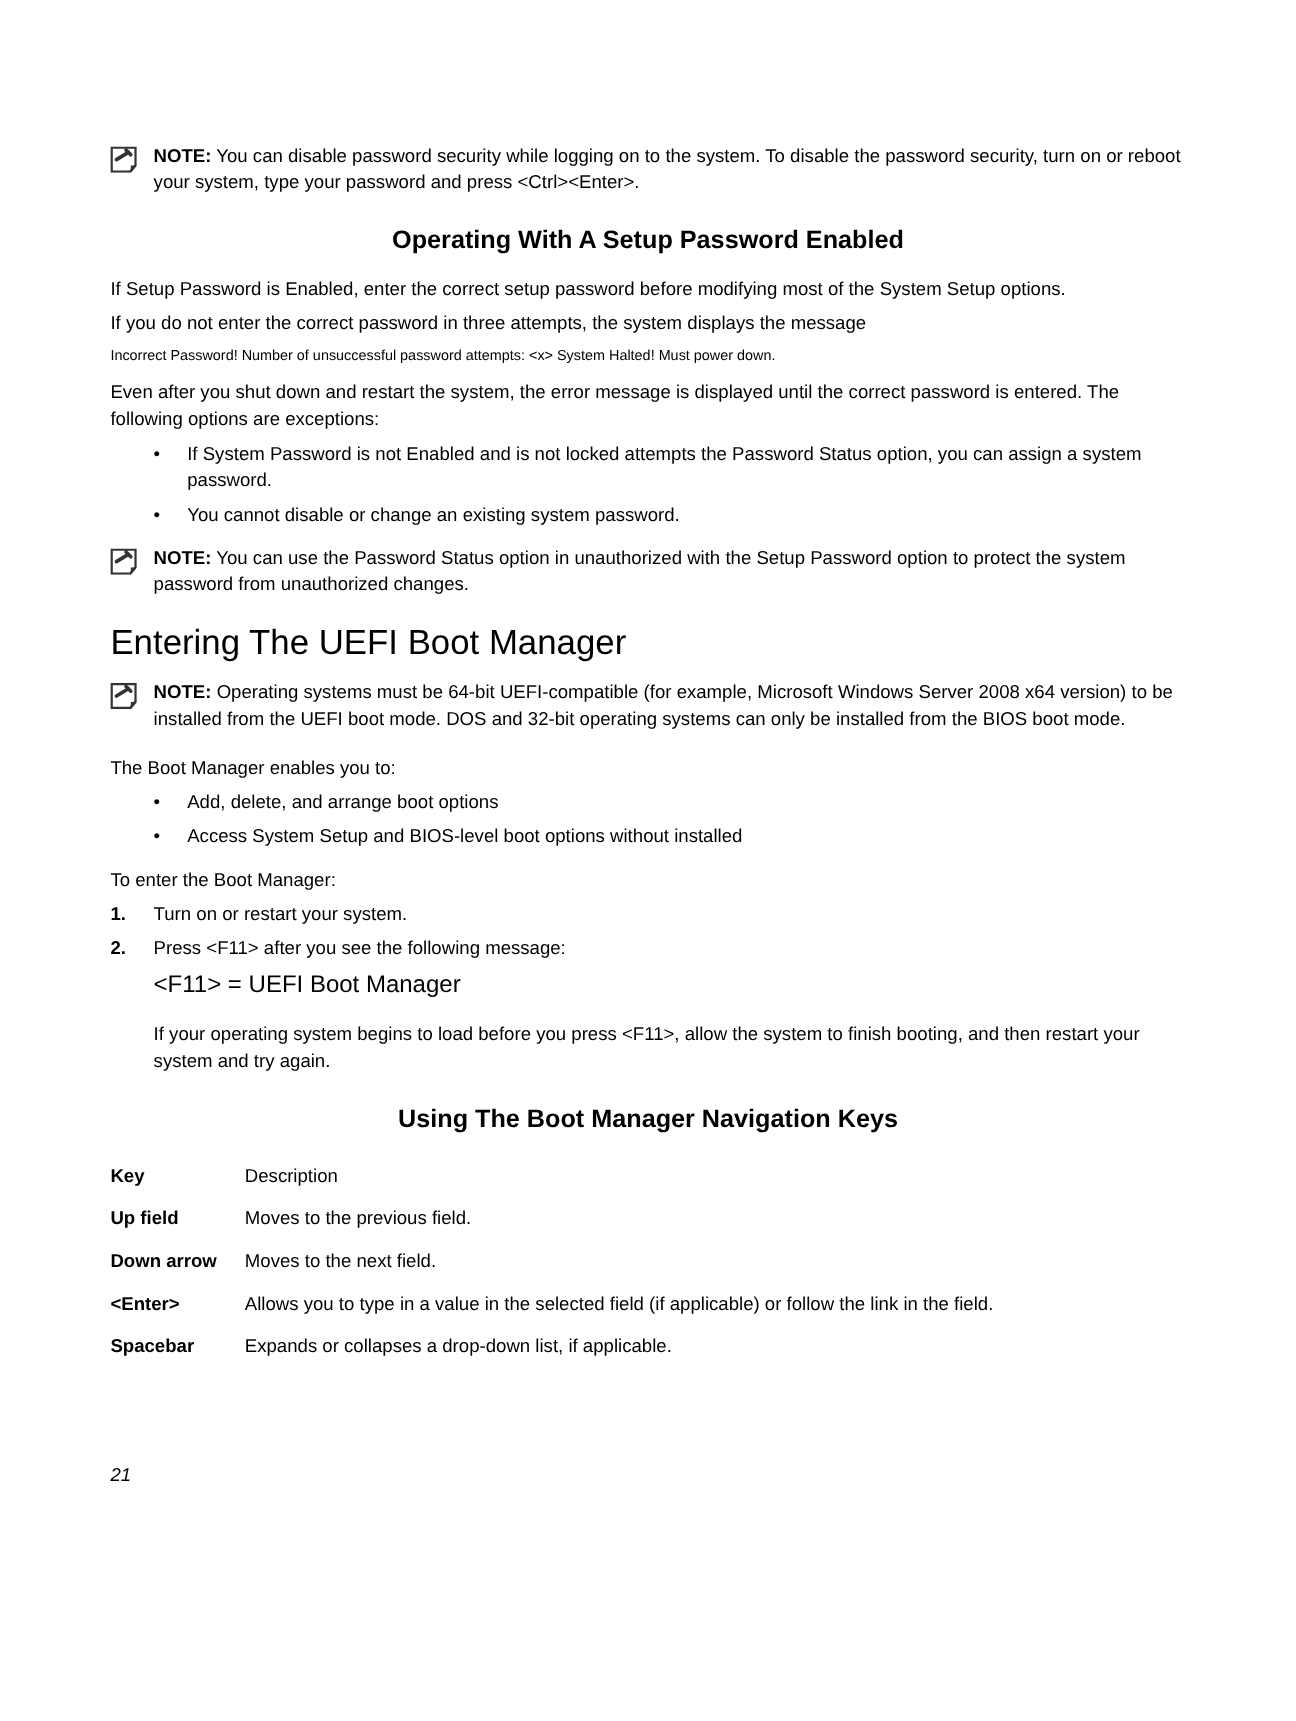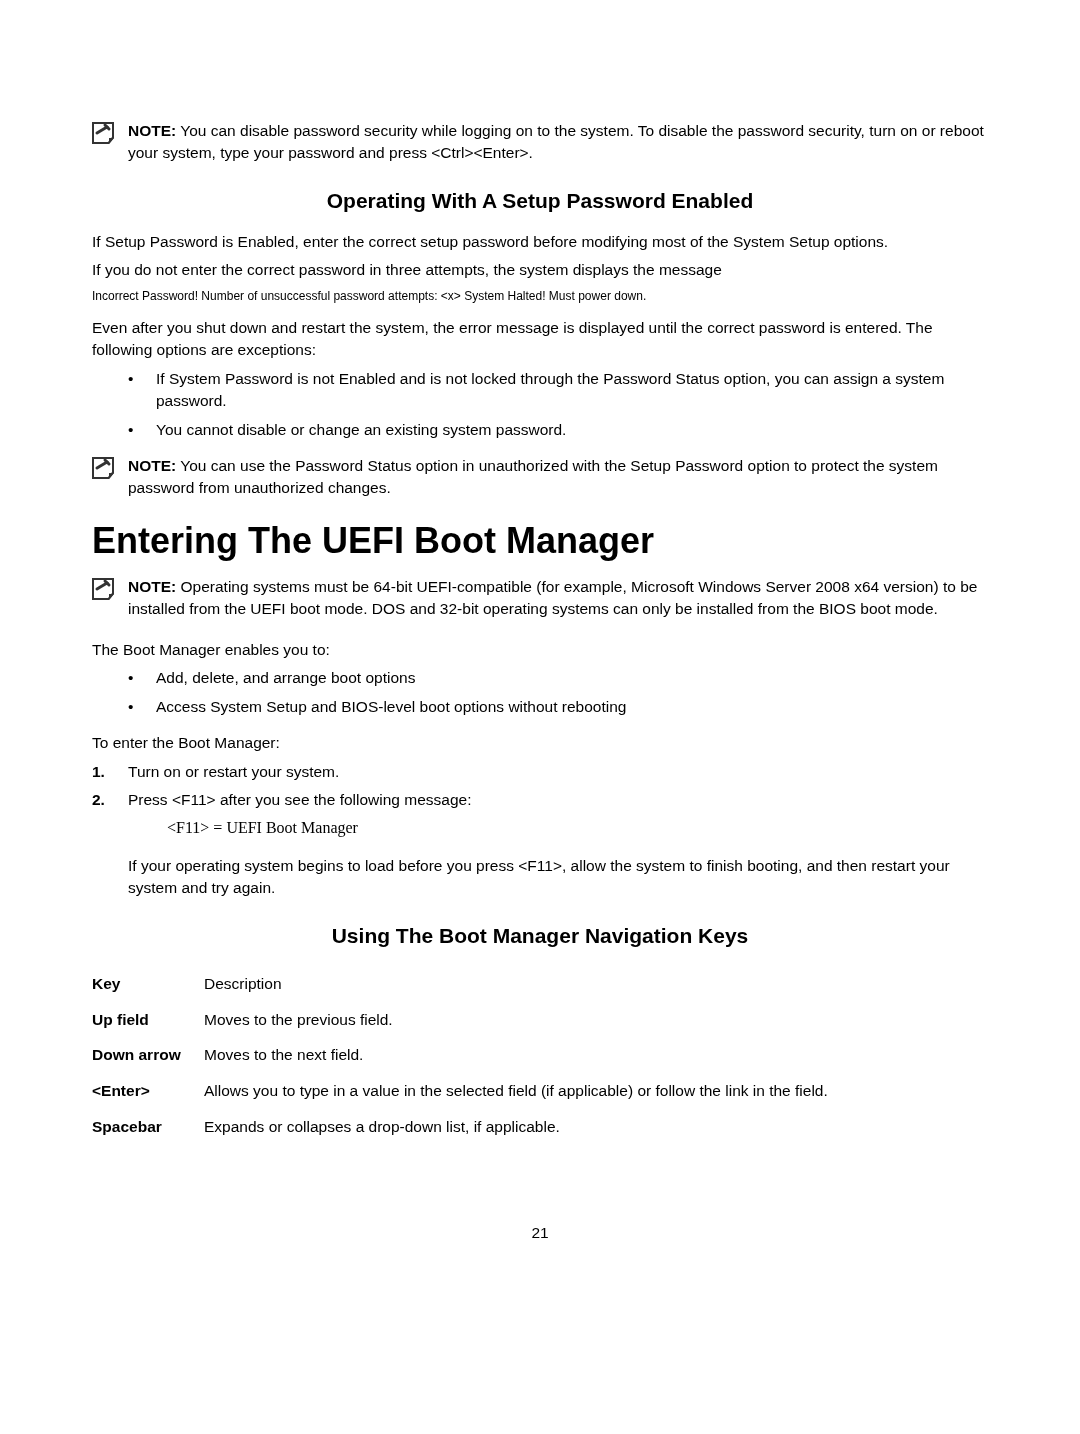--- a/index.html
+++ b/index.html
@@ -28,22 +28,22 @@
     line-height: 1.45;
   }
   .note-prefix { font-weight: bold; }
   h3 {
     font-size: 21px;
     font-weight: bold;
     margin: 24px 0 18px 0;
     text-align: center;
   }
   h2 {
-    font-size: 36px;
-    font-weight: bold;
+    font-size: 29px;
+    font-weight: normal;
     margin: 20px 0 14px 0;
   }
   p {
     font-size: 15.5px;
     line-height: 1.45;
     margin: 6px 0;
   }
   .mono {
     font-family: Liberation Sans, sans-serif;
     font-size: 12px;
@@ -80,25 +80,24 @@
     padding-left: 36px;
     margin: 6px 0;
   }
   .ol .num {
     position: absolute;
     left: 0;
     top: 0;
     font-weight: bold;
   }
   .ol .mono-inset {
-    font-family: Liberation Serif, serif;
-    font-size: 16px;
+    font-family: Liberation Sans, sans-serif;
+    font-size: 20px;
     display: block;
     margin-top: 4px;
-    margin-left: 39px;
   }
   .ol .sub-para {
     display: block;
     margin-top: 16px;
     line-height: 1.45;
   }
   .kv-table {
     width: 100%;
     border-collapse: collapse;
     margin-top: 8px;
@@ -108,23 +107,24 @@
     line-height: 1.4;
     padding: 7px 0;
     vertical-align: top;
   }
   .kv-table .key-col {
     font-weight: bold;
     width: 112px;
   }
   .b { font-weight: normal; }
   .page-num {
-    text-align: center;
+    text-align: left;
     font-size: 15.5px;
     margin-top: 80px;
+    font-style: italic;
   }
 </style>
 </head>
 <body>
 
 <div class="page">
 
   <div class="note-row">
     <svg class="note-icon" width="22" height="22" viewBox="0 0 22 22">
       <polygon points="0,0 22,0 22,16 17,22 0,22 0,0" fill="#333"></polygon>
@@ -144,21 +144,21 @@
     <span>If </span><span class="b">Setup Password</span><span> is </span><span class="b">Enabled</span><span>, enter the correct setup password before modifying most of the System Setup options.</span>
   </p>
 
   <p>If you do not enter the correct password in three attempts, the system displays the message</p>
   <div class="mono">Incorrect Password! Number of unsuccessful password attempts: &lt;x&gt; System Halted! Must power down.</div>
 
   <p>Even after you shut down and restart the system, the error message is displayed until the correct password is entered. The following options are exceptions:</p>
 
   <ul class="ul">
     <li>
-      <span>If </span><span class="b">System Password</span><span> is not </span><span class="b">Enabled</span><span> and is not locked through the </span><span class="b">Password Status</span><span> option, you can assign a system password.</span>
+      <span>If </span><span class="b">System Password</span><span> is not </span><span class="b">Enabled</span><span> and is not locked attempts the </span><span class="b">Password Status</span><span> option, you can assign a system password.</span>
     </li>
     <li>You cannot disable or change an existing system password.</li>
   </ul>
 
   <div class="note-row">
     <svg class="note-icon" width="22" height="22" viewBox="0 0 22 22">
       <polygon points="0,0 22,0 22,16 17,22 0,22 0,0" fill="#333"></polygon>
       <polygon points="2,2 20,2 20,15 16,20 2,20 2,2" fill="#fff"></polygon>
       <path d="M5 11 L15 5" stroke="#333" stroke-width="3" stroke-linecap="round"></path>
       <path d="M13 3 L17 7" stroke="#333" stroke-width="3" stroke-linecap="round"></path>
@@ -181,21 +181,21 @@
     </svg>
     <div class="note-text">
       <span class="note-prefix">NOTE:</span><span> Operating systems must be 64-bit UEFI-compatible (for example, Microsoft Windows Server 2008 x64 version) to be installed from the UEFI boot mode. DOS and 32-bit operating systems can only be installed from the BIOS boot mode.</span>
     </div>
   </div>
 
   <p>The Boot Manager enables you to:</p>
 
   <ul class="ul">
     <li>Add, delete, and arrange boot options</li>
-    <li>Access System Setup and BIOS-level boot options without rebooting</li>
+    <li>Access System Setup and BIOS-level boot options without installed</li>
   </ul>
 
   <p>To enter the Boot Manager:</p>
 
   <ol class="ol">
     <li>
       <span class="num">1.</span>
       <span>Turn on or restart your system.</span>
     </li>
     <li>

